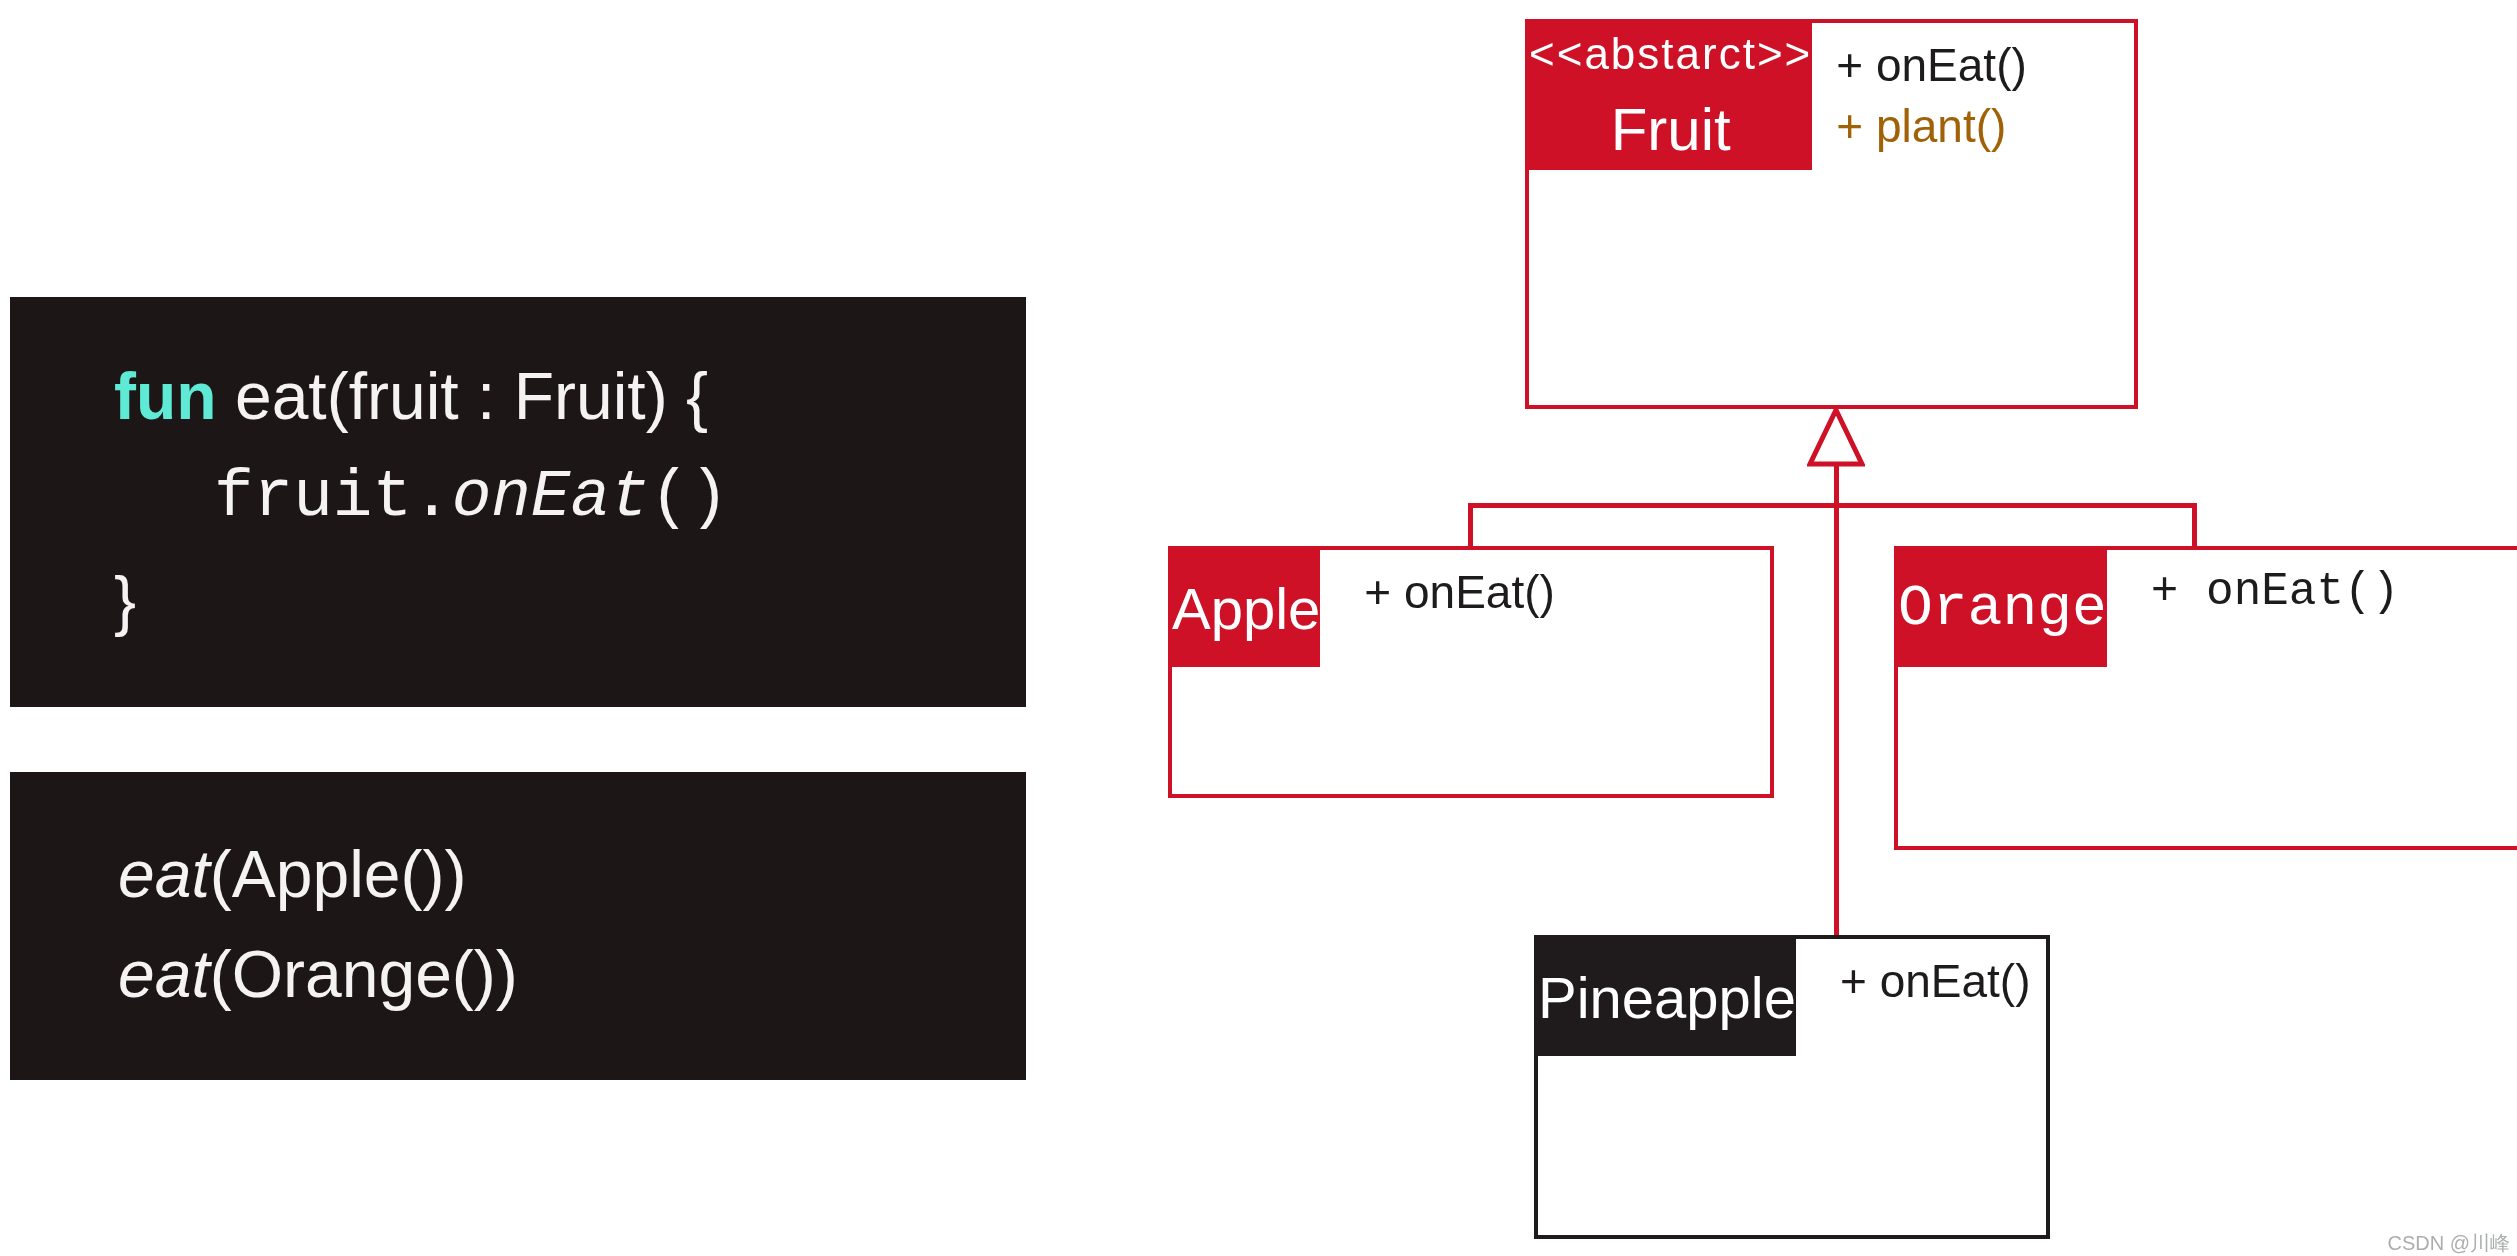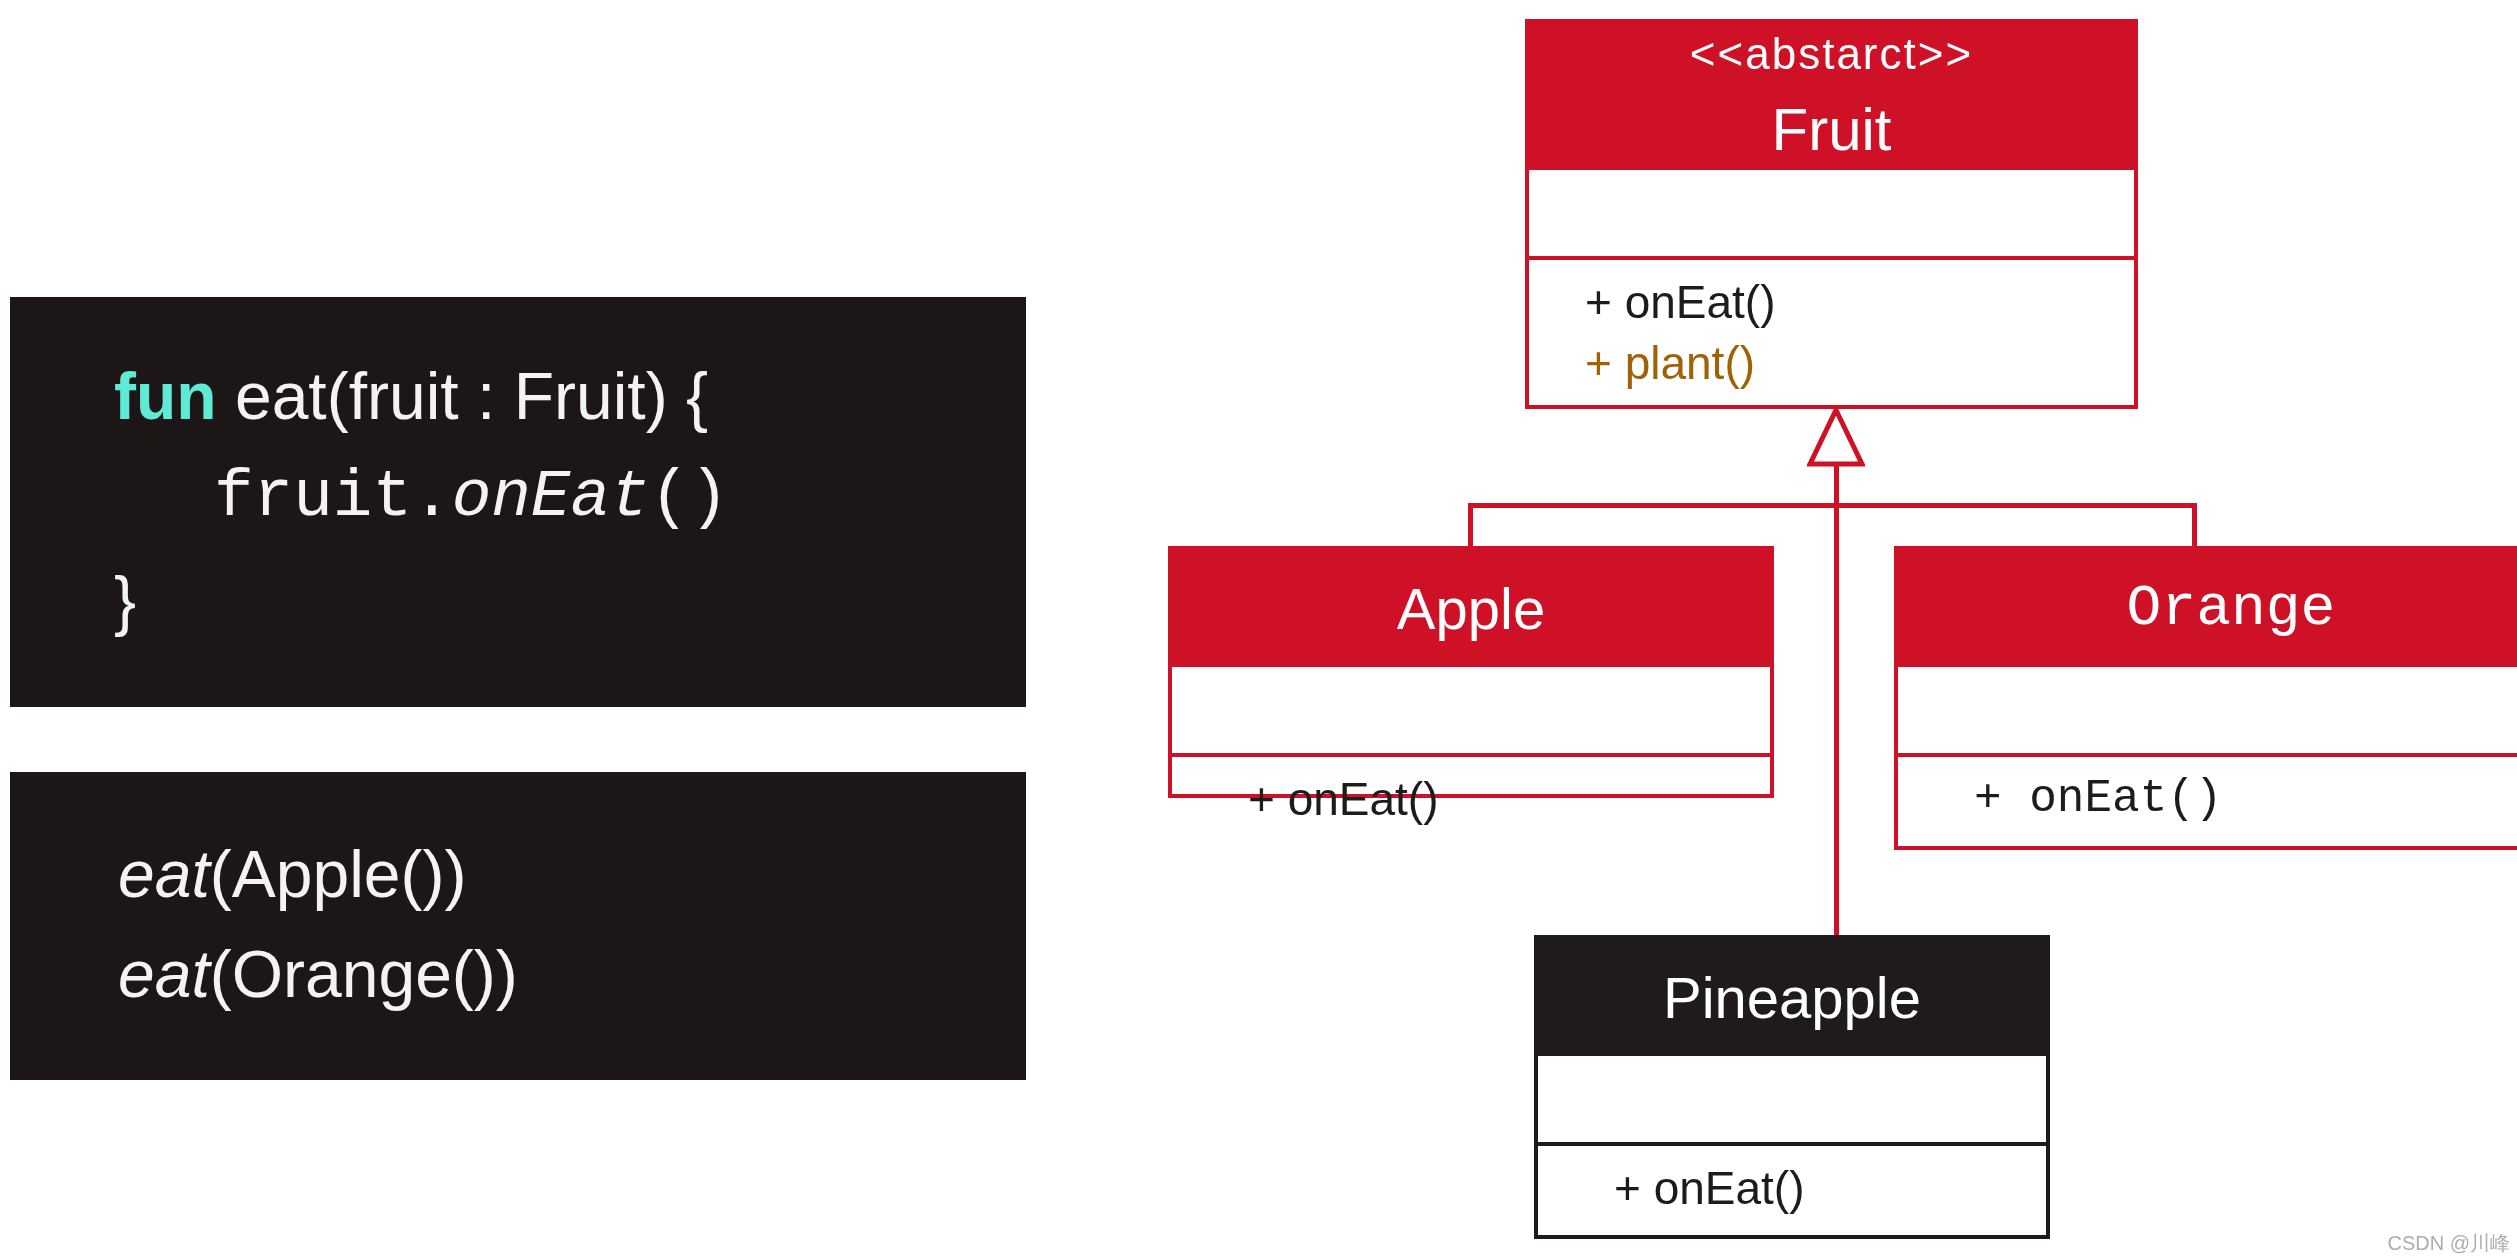--- a/index.html
+++ b/index.html
@@ -26,21 +26,21 @@
   .code-line.indented { padding-left: 100px; font-family: Liberation Mono, monospace; }
   .kw { color: #5eead4; font-weight: bold; }
   .it { font-style: italic; }
 
   
   .uml-class {
     position: absolute;
     background: #ffffff;
     box-sizing: border-box;
     display: flex;
-    flex-direction: column;
+    flex-direction: row;
   }
   .uml-red   { border: 4px solid #ce1126; }
   .uml-black { border: 4px solid #1f1b1c; }
 
   .uml-header {
     display: flex;
     flex-direction: column;
     align-items: center;
     justify-content: center;
     color: #ffffff;
@@ -50,21 +50,21 @@
   .uml-black .uml-header { background: #1f1b1c; }
 
   .uml-class-name { font-size: 58px; }
   .uml-stereotype { font-size: 44px; letter-spacing: 2px; }
   .fruit-name { font-size: 60px; margin-top: 16px; }
 
   .uml-attrs { flex: none; height: 86px; }
   .uml-red .uml-attrs   { border-bottom: 4px solid #ce1126; }
   .uml-black .uml-attrs { border-bottom: 4px solid #1f1b1c; }
 
-  .uml-methods { flex: 1; padding: 12px 0 0 44px; margin-left: 32px; }
+  .uml-methods { flex: 1; padding: 12px 0 0 44px; }
   .uml-method { font-size: 46px; line-height: 61px; color: #1d1b1c; white-space: pre; }
   .uml-method.red-text { color: #a16207; }
 
   .fruit-box    { left: 1525px; top:  19px; width: 613px; height: 390px; }
   .fruit-box .uml-header { height: 147px; }
   .fruit-box .uml-methods { padding-left: 24px; }
   .apple-box    { left: 1168px; top: 546px; width: 606px; height: 252px; }
   .orange-box   { left: 1894px; top: 546px; width: 674px; height: 304px; font-family: Liberation Mono, monospace; }
   .pineapple-box{ left: 1534px; top: 935px; width: 516px; height: 304px; }
   .apple-box .uml-header, .orange-box .uml-header, .pineapple-box .uml-header { height: 117px; }

